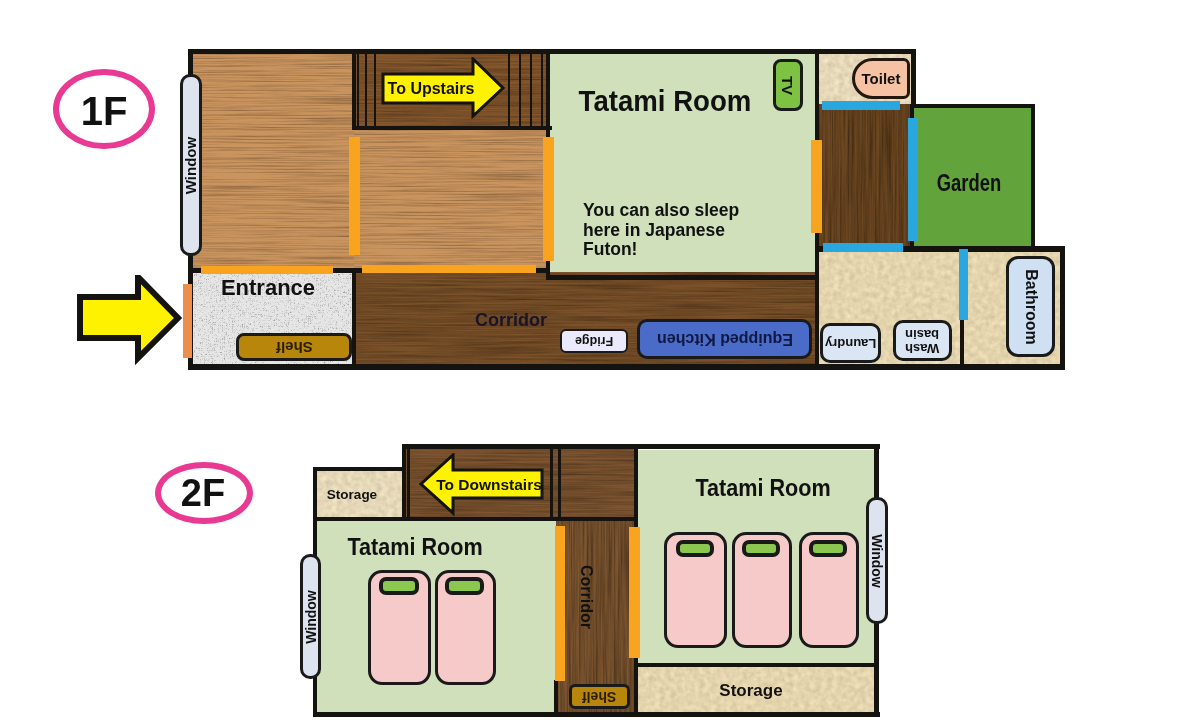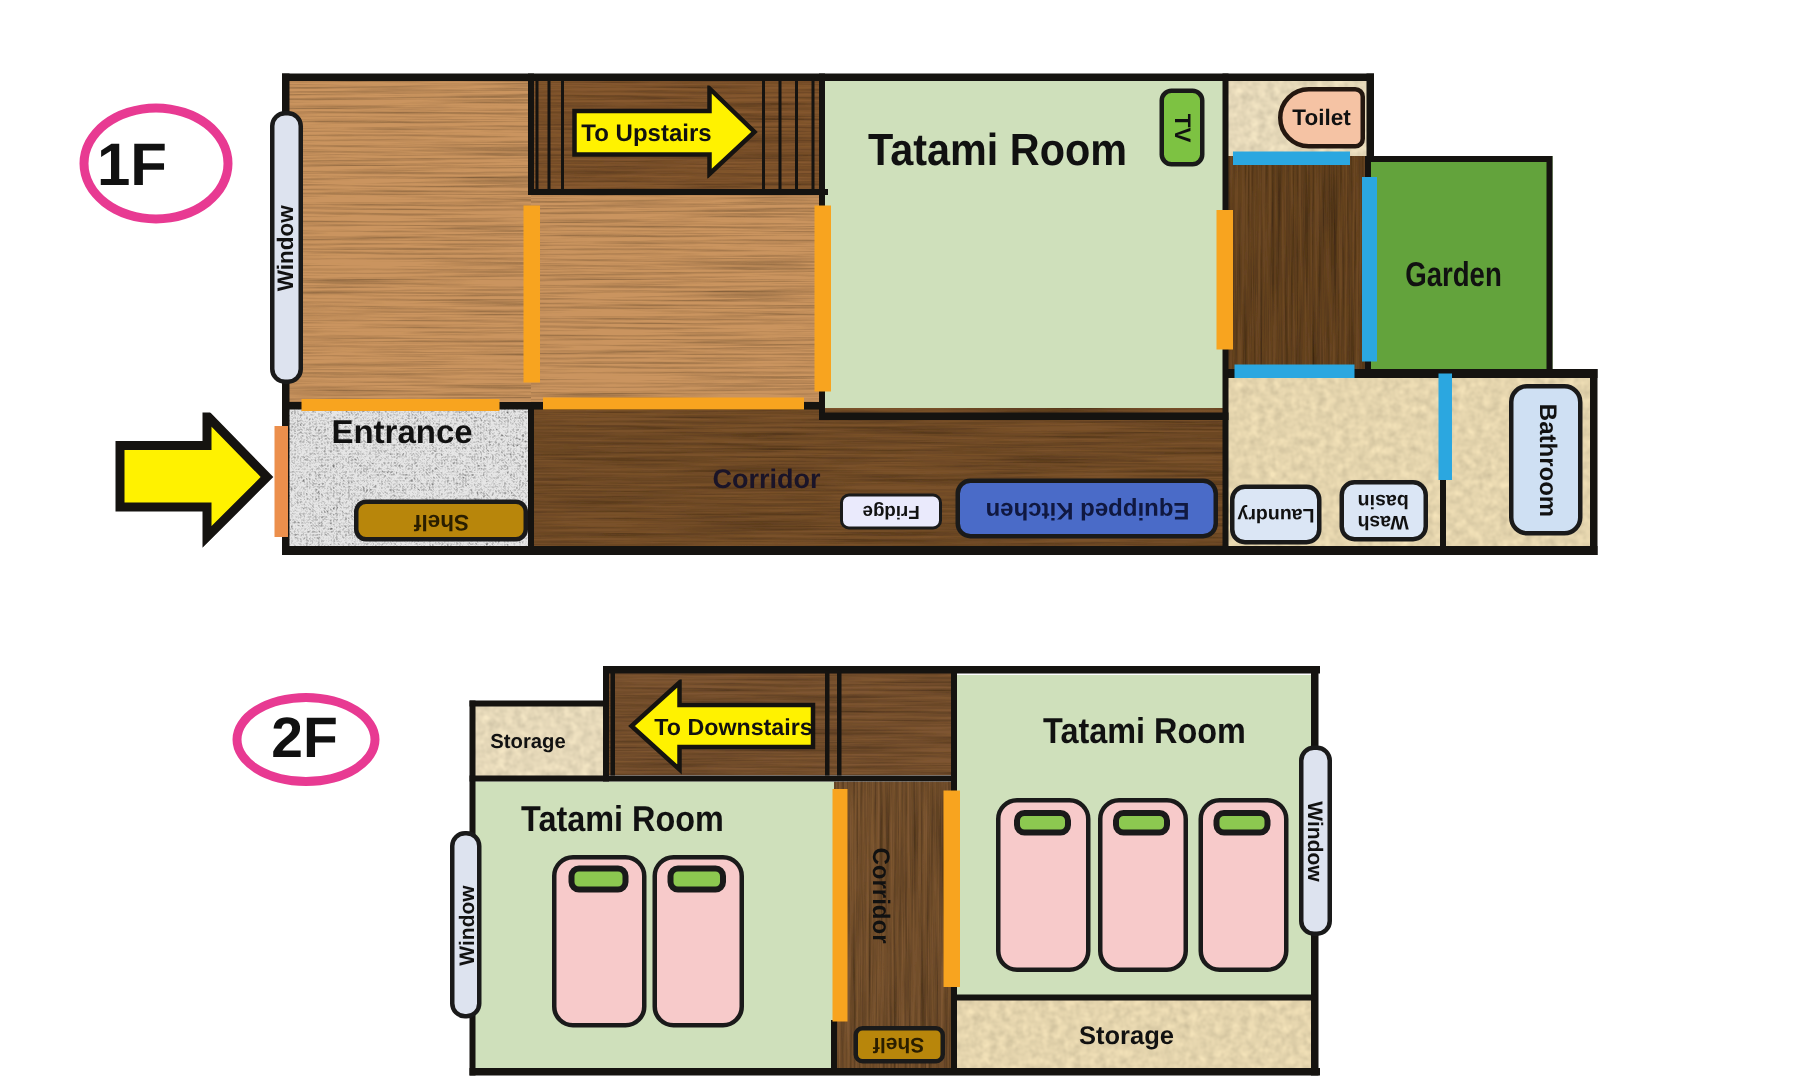--- a/index.html
+++ b/index.html
@@ -99,28 +99,29 @@
 <div class="orange" style="left:543px;top:137px;width:11px;height:124px"></div>
 <div class="orange" style="left:811px;top:140px;width:11px;height:93px"></div>
 <div class="abs" style="left:183px;top:284px;width:9px;height:74px;background:#ec8f4c"></div>
 
 <div class="blue" style="left:822px;top:101px;width:78px;height:9px"></div>
 <div class="blue" style="left:908px;top:118px;width:10px;height:123px"></div>
 <div class="blue" style="left:823px;top:243px;width:80px;height:9px"></div>
 <div class="blue" style="left:959px;top:249px;width:9px;height:71px"></div>
 
 <div class="abs" style="left:53px;top:69px;width:102px;height:80px;border:6px solid #e83a92;border-radius:50%;background:#fff;box-sizing:border-box"></div>
-<div class="lbl" style="left:88px;top:111px;font-size:40px">1F</div>
+<div class="lbl" style="left:104px;top:111px;font-size:40px">1F</div>
 <div class="box" style="left:180px;top:74px;width:22px;height:182px;background:#dde3ef;border:3px solid #1a1a1a;border-radius:10px">
       <span style="transform:rotate(-90deg);font-size:15px">Window</span>
     </div>
 <div class="lbl" style="left:665px;top:101px;font-size:30px;transform:translate(-50%,-50%) scaleX(0.92)">Tatami Room</div>
 <div class="box" style="left:773px;top:59px;width:30px;height:52px;background:#7dc242;border:3px solid #1a1a1a;border-radius:8px">
       <span style="transform:rotate(90deg);font-size:15px">TV</span>
     </div>
+<div class="abs" style="left:583px;top:201px;font-size:17.5px;line-height:19.5px">You can also sleep<br>here in Japanese<br>Futon!</div>
 <div class="box" style="left:852px;top:58px;width:58px;height:41px;background:#f5c3a4;border:3px solid #241710;border-radius:22px 7px 7px 22px;font-size:15px">Toilet</div>
 <div class="lbl" style="left:969px;top:183px;font-size:23px;transform:translate(-50%,-50%) scaleX(0.8)">Garden</div>
 <div class="lbl" style="left:268px;top:288px;font-size:22px">Entrance</div>
 <div class="box" style="left:236px;top:333px;width:116px;height:28px;background:#b8860b;border:3px solid #1a1a1a;border-radius:8px">
       <span style="transform:rotate(180deg);font-size:15px;color:#2a1e00">Shelf</span>
     </div>
 <div class="lbl" style="left:511px;top:320px;font-size:18px;color:#1a1428">Corridor</div>
 <div class="box" style="left:560px;top:329px;width:68px;height:24px;background:#eaeafc;border:2px solid #1a1a1a;border-radius:6px">
       <span style="transform:rotate(180deg);font-size:12.5px">Fridge</span>
     </div>

